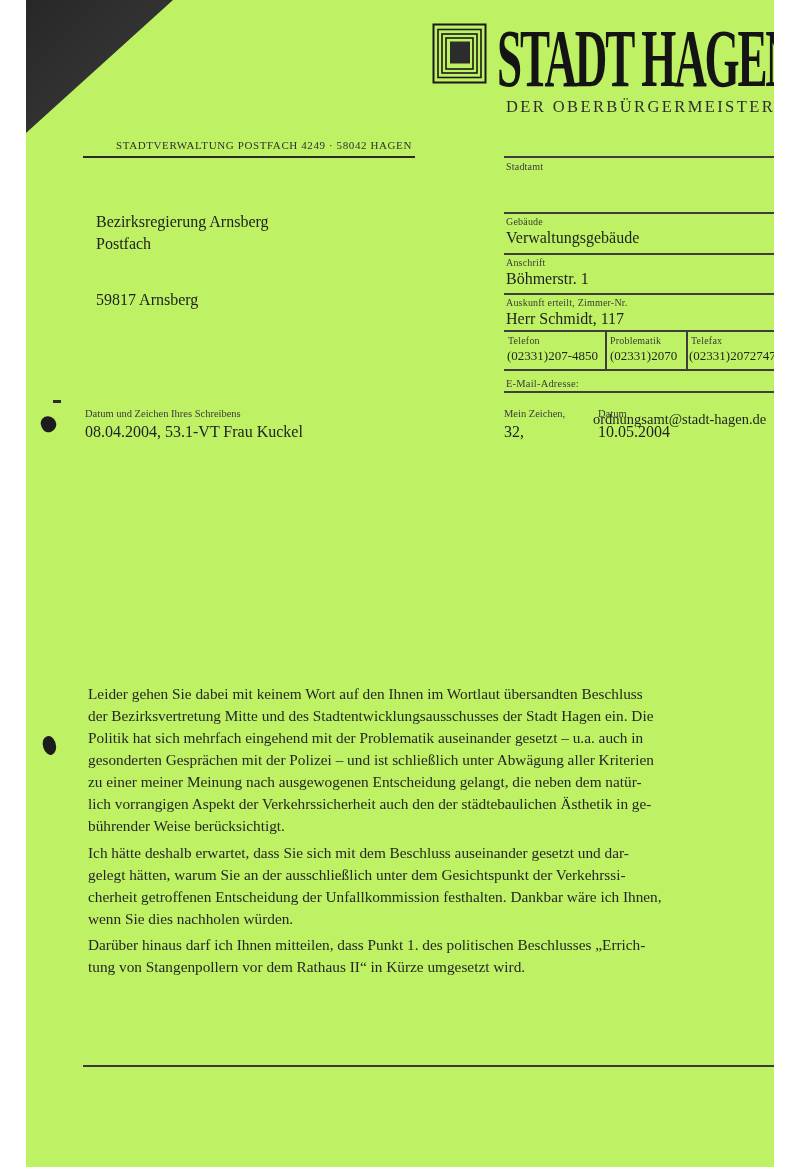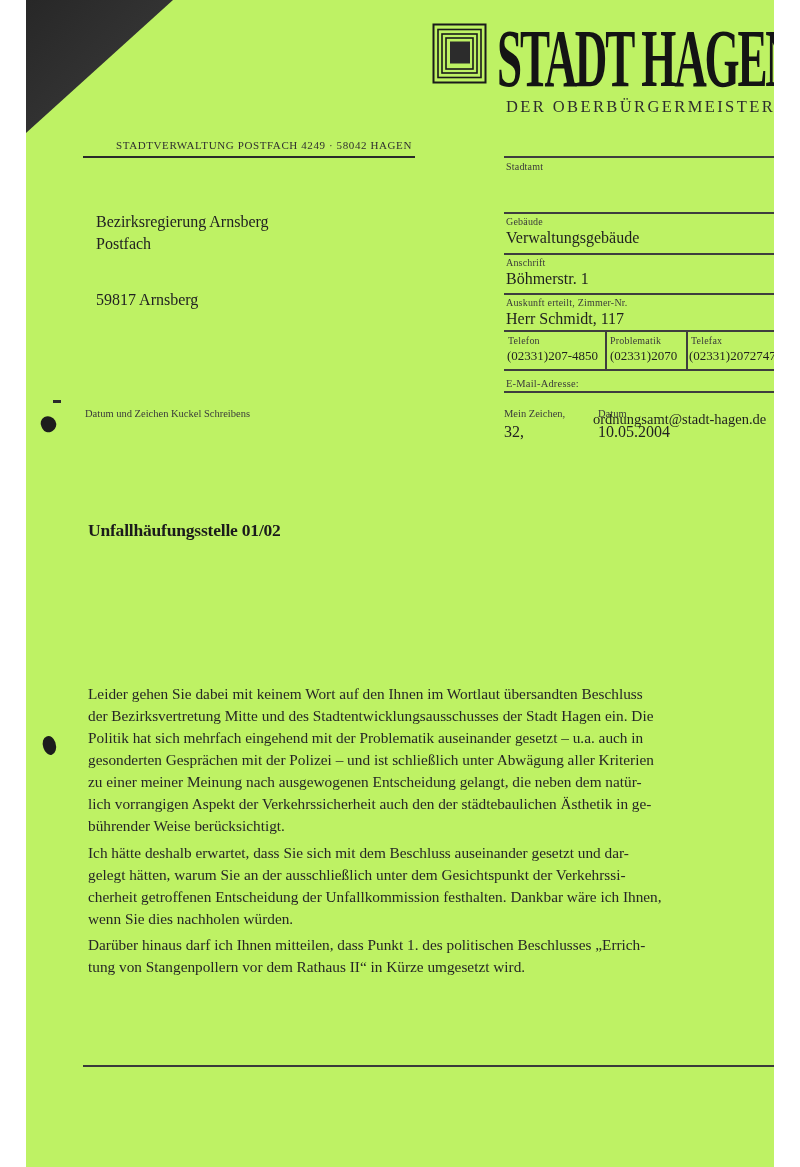--- a/index.html
+++ b/index.html
@@ -113,27 +113,27 @@
   <div class="abs ib-phone-val" style="left:584px; top:348px">(02331)2070</div>
   <div class="abs ib-phone-val" style="left:663px; top:348px">(02331)2072747</div>
   <div class="abs ib-vsep" style="left:579px"></div>
   <div class="abs ib-vsep" style="left:660px"></div>
   <div class="abs ib-line" style="top:369px"></div>
 
   <div class="abs ib-label" style="left:480px; top:378px; font-size:10.5px">E-Mail-Adresse:</div>
   <div class="abs email-value" style="left:567px; top:374px">ordnungsamt@stadt-hagen.de</div>
   <div class="abs ib-line" style="top:391px"></div>
 
-  <div class="abs ref-label" style="left:59px; top:408px">Datum und Zeichen Kuckel Schreibens</div>
+  <div class="abs ref-label" style="left:59px; top:408px">Datum und Zeichen Ihres Schreibens</div>
+  <div class="abs ref-value" style="left:59px; top:423px">08.04.2004, 53.1-VT Frau Kuckel</div>
   <div class="abs ref-label" style="left:478px; top:408px">Mein Zeichen,</div>
   <div class="abs ref-value" style="left:478px; top:423px">32,</div>
   <div class="abs ref-label" style="left:572px; top:408px">Datum</div>
   <div class="abs ref-value" style="left:572px; top:423px">10.05.2004</div>
 
-  <div class="abs subject" style="top:520px">Unfallhäufungsstelle 01/02</div>
 
   <div class="abs body-par" style="top:683px">Leider gehen Sie dabei mit keinem Wort auf den Ihnen im Wortlaut übersandten Beschluss
 der Bezirksvertretung Mitte und des Stadtentwicklungsausschusses der Stadt Hagen ein. Die
 Politik hat sich mehrfach eingehend mit der Problematik auseinander gesetzt – u.a. auch in
 gesonderten Gesprächen mit der Polizei – und ist schließlich unter Abwägung aller Kriterien
 zu einer meiner Meinung nach ausgewogenen Entscheidung gelangt, die neben dem natür-
 lich vorrangigen Aspekt der Verkehrssicherheit auch den der städtebaulichen Ästhetik in ge-
 bührender Weise berücksichtigt.</div>
   <div class="abs body-par" style="top:842px">Ich hätte deshalb erwartet, dass Sie sich mit dem Beschluss auseinander gesetzt und dar-
 gelegt hätten, warum Sie an der ausschließlich unter dem Gesichtspunkt der Verkehrssi-

